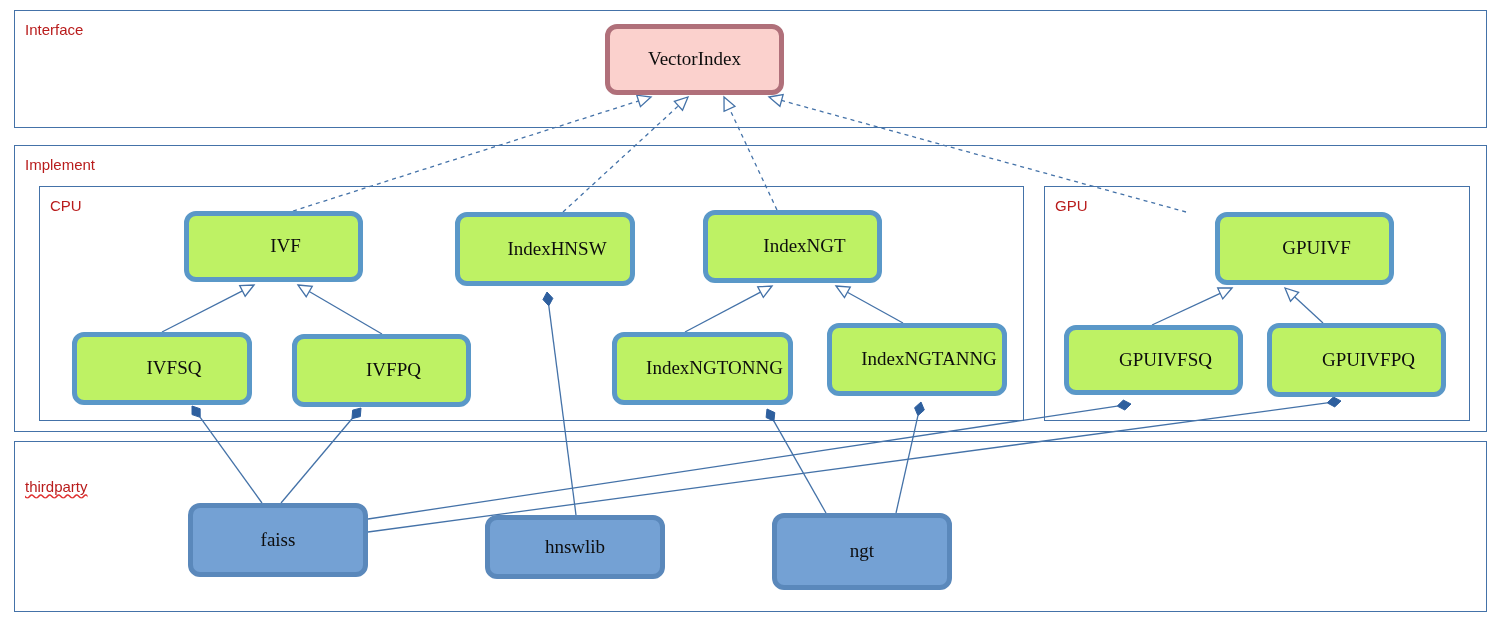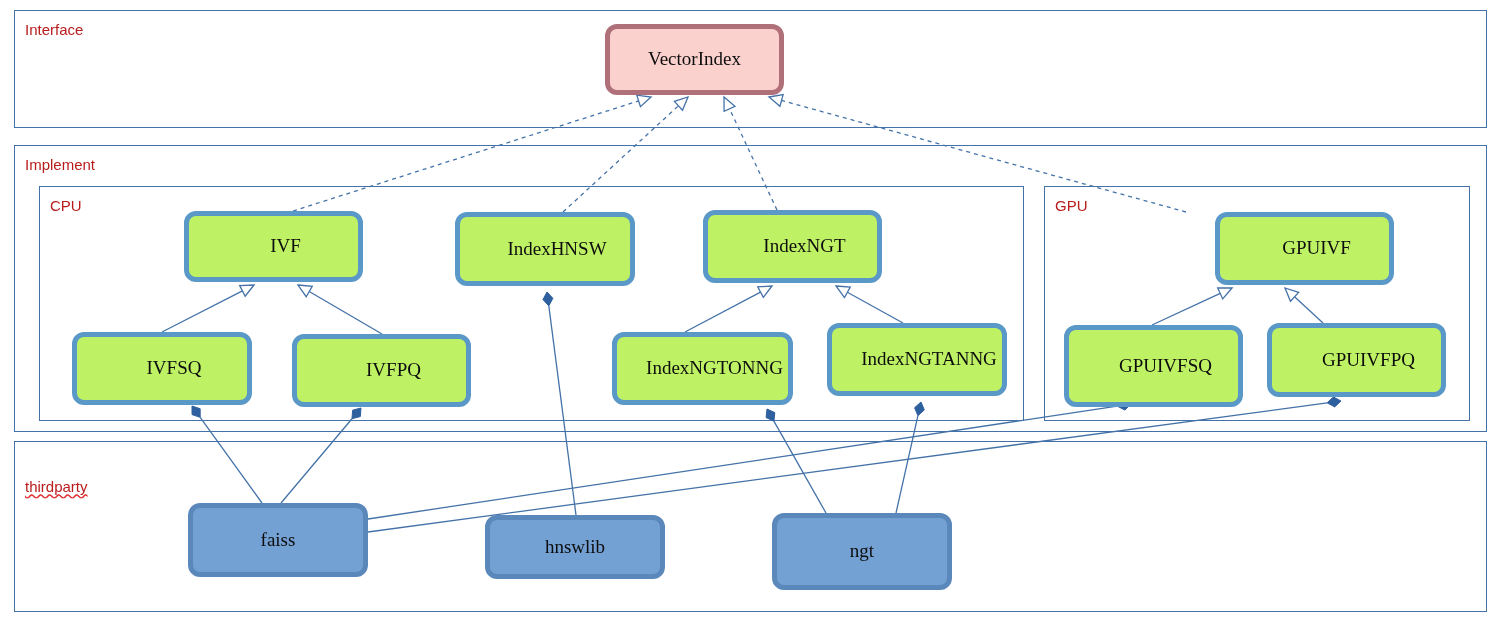--- a/index.html
+++ b/index.html
@@ -188,21 +188,21 @@
       </div>
       <div class="node impl" style="left: 292px; top: 334px; width: 179px; height: 73px;">
         <span>IVFPQ</span>
       </div>
       <div class="node impl" style="left: 612px; top: 332px; width: 181px; height: 73px;">
         <span>IndexNGTONNG</span>
       </div>
       <div class="node impl" style="left: 827px; top: 323px; width: 180px; height: 73px;">
         <span>IndexNGTANNG</span>
       </div>
-      <div class="node impl" style="left: 1064px; top: 325px; width: 179px; height: 82px;">
+      <div class="node impl" style="left: 1064px; top: 325px; width: 179px; height: 70px;">
         <span>GPUIVFSQ</span>
       </div>
       <div class="node impl" style="left: 1267px; top: 323px; width: 179px; height: 74px;">
         <span>GPUIVFPQ</span>
       </div>
       <div class="node tparty" style="left: 188px; top: 503px; width: 180px; height: 74px;">
         <span>faiss</span>
       </div>
       <div class="node tparty" style="left: 485px; top: 515px; width: 180px; height: 64px;">
         <span>hnswlib</span>

